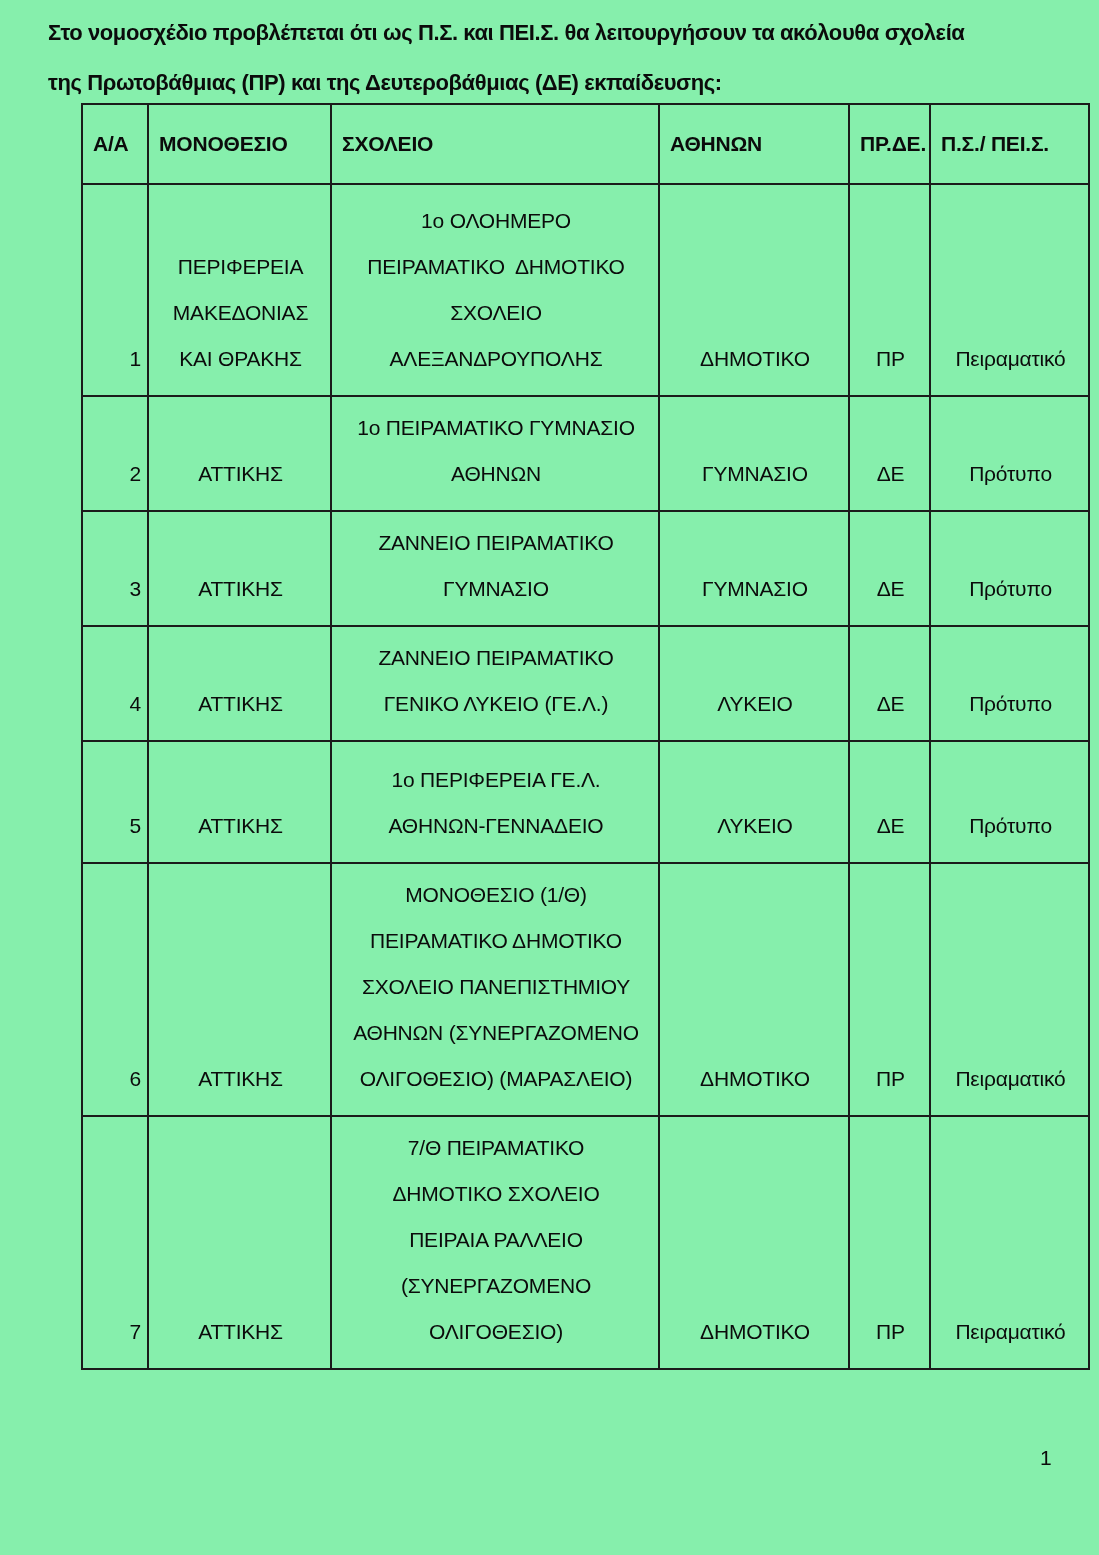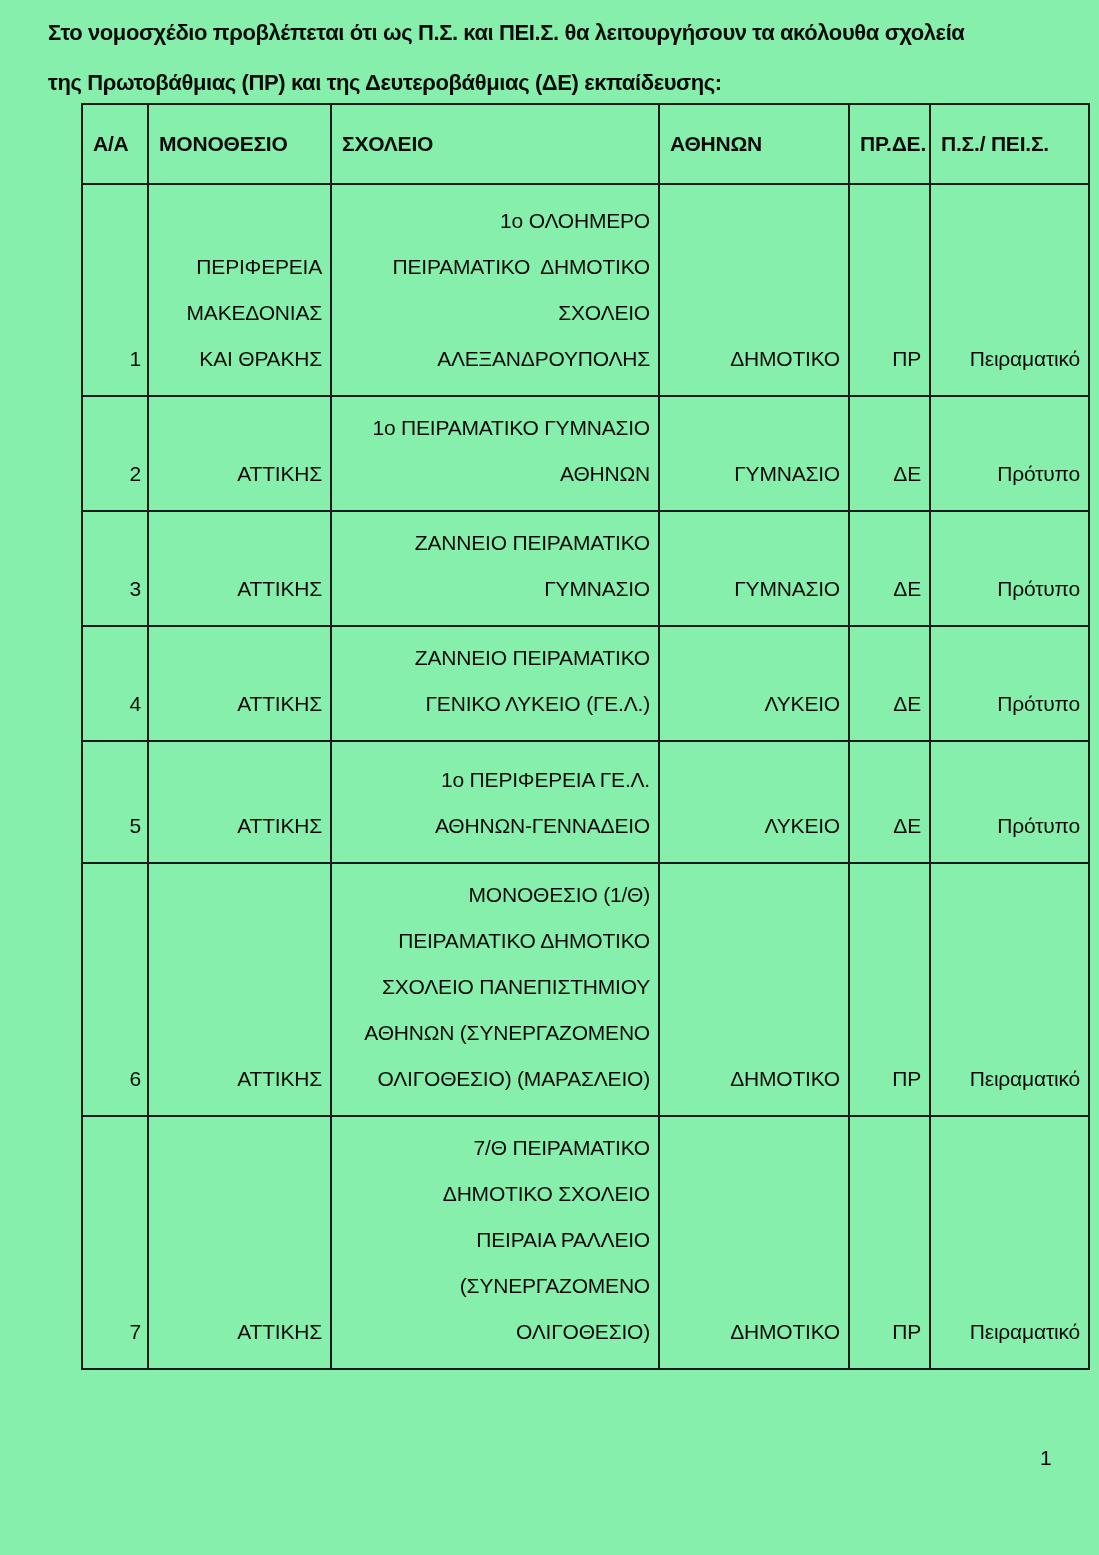--- a/index.html
+++ b/index.html
@@ -44,21 +44,21 @@
   table.schools thead tr { height: 80px; }
   table.schools th {
     font-weight: bold;
     text-align: left;
     vertical-align: middle;
     padding: 0 8px 0 10px;
     font-size: 21px;
   }
   table.schools td {
     vertical-align: bottom;
-    text-align: right;
+    text-align: center;
     padding: 8px 8px 13px 10px;
     line-height: 46px;
   }
   table.schools td.num {
     text-align: right;
     padding-right: 6px;
   }
   tbody tr:nth-child(1) { height: 212px; }
   tbody tr:nth-child(2) { height: 112px; }
   tbody tr:nth-child(3) { height: 110px; }

